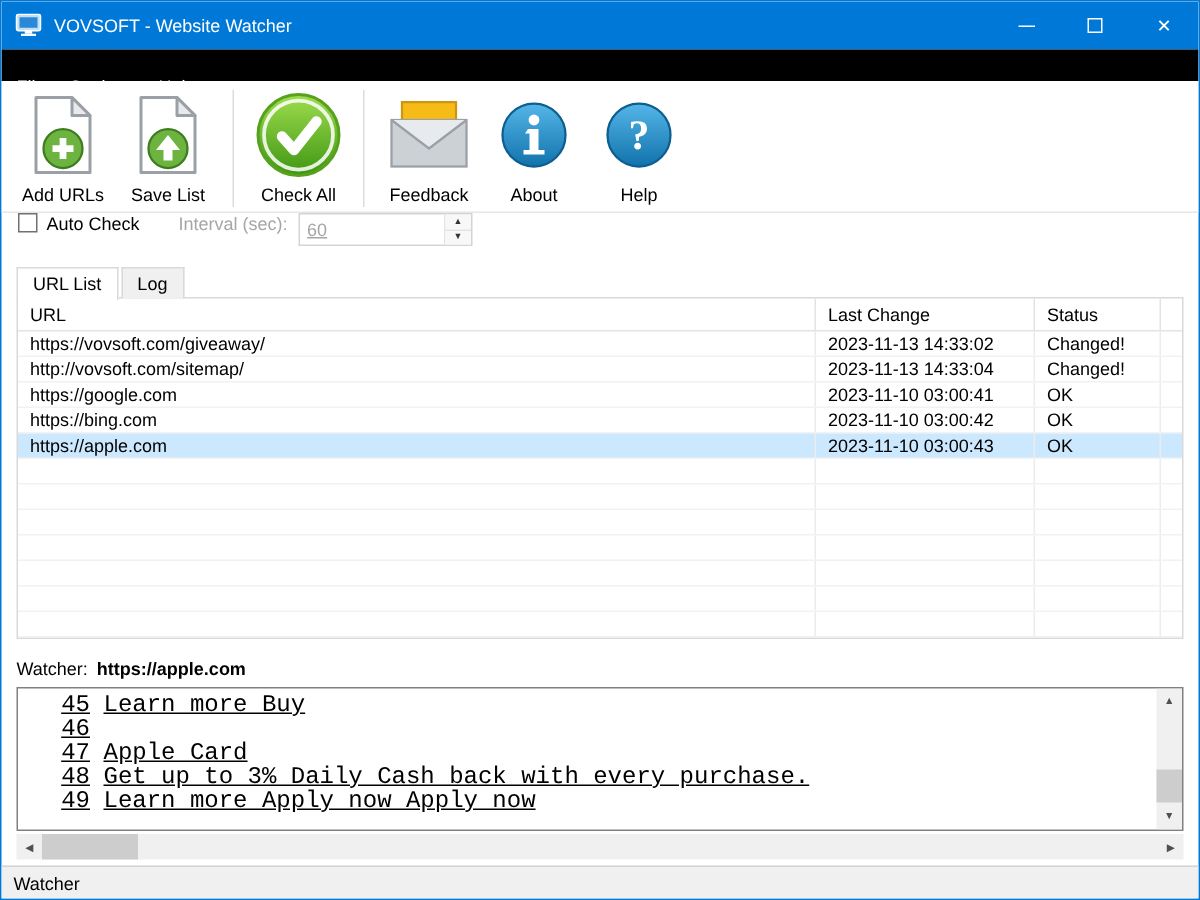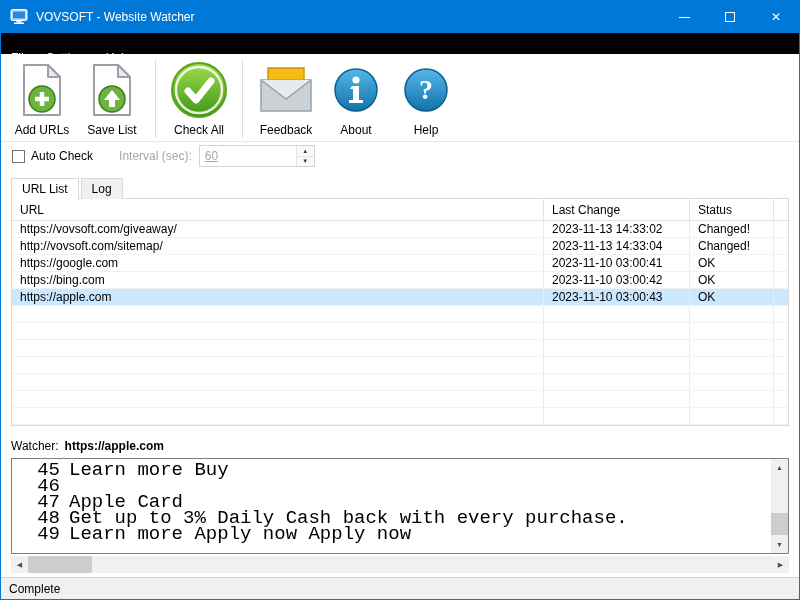--- a/index.html
+++ b/index.html
@@ -21,21 +21,21 @@
   .menu-item { padding:2px 8px; cursor:default;margin-top:28px; }
 
   
   .toolbar { height:88px; display:flex; align-items:stretch; gap:8px; padding:3px 10px 0; border-bottom:1px solid #e6e6e6; flex:none; background:#fff; }
   .tb-btn { width:62px; height:82px; display:flex; flex-direction:column; align-items:center; }
   .tb-icon { flex:1; display:flex; align-items:center; justify-content:center; }
   .tb-label { font-size:12px; padding-bottom:2px; white-space:nowrap; }
   .tb-sep { width:1px; background:#dcdcdc; margin:3px 4px; }
 
   
-  .options-row { height:28px; display:flex; align-items:center; padding-left:11px; flex:none; }
+  .options-row { height:28px; display:flex; align-items:flex-start; padding-left:11px; flex:none; }
   .checkbox { width:13px; height:13px; background:#fff; border:1px solid #707070; margin-right:6px; flex:none; }
   .auto-check-label { margin-right:26px; }
   .interval-label { color:#a6a6a6; margin-right:7px; }
   .spinbox { width:116px; height:22px; border:1px solid #d4d4d4; display:flex; background:#fff; }
   .spin-value { flex:1; color:#a6a6a6; padding:3px 0 0 5px;text-decoration:underline; }
   .spin-btns { width:18px; display:flex; flex-direction:column; border-left:1px solid #e4e4e4; }
   .spin-btn { flex:1; display:flex; align-items:center; justify-content:center; font-size:6px; color:#333; background:#f8f8f8; }
   .spin-btn.up { border-bottom:1px solid #e4e4e4; }
 
   
@@ -52,21 +52,21 @@
   .col-url { width:532px; flex:none; }
   .col-change { width:146px; flex:none; }
   .col-status { width:84px; flex:none; }
   .col-fill { flex:1; border-right:none; }
 
   
   .content-section { flex:none; margin:8px 10px 0; }
   .content-label-row { height:24px; display:flex; align-items:center; }
   .content-url { font-weight:bold; margin-left:6px; }
   .viewer { height:96px; border:1px solid #808080; background:#fff; display:flex; overflow:hidden; }
-  .code-area { flex:1; overflow:hidden; padding-top:3px; font-family:"Liberation Mono","DejaVu Sans Mono",monospace; font-size:19px; line-height:16px; }
+  .code-area { flex:1; overflow:hidden; padding-top:3px; font-family:"Liberation Mono","DejaVu Sans Mono",monospace; font-size:16px; line-height:16px;text-decoration:underline; }
   .code-line { display:flex; }
   .ln { width:48px; text-align:right; flex:none; }
   .lt { white-space:pre; margin-left:9px; }
   .vscroll { width:17px; background:#f0f0f0; display:flex; flex-direction:column; flex:none; }
   .sc-btn { height:17px; width:17px; display:flex; align-items:center; justify-content:center; font-size:7px; color:#505050; flex:none; }
   .v-track { flex:1; position:relative; }
   .v-thumb { position:absolute; bottom:1px; left:0; width:17px; height:22px; background:#cdcdcd; }
   .hscroll { height:17px; margin-top:2px; background:#f0f0f0; display:flex; align-items:center; }
   .h-thumb { width:64px; height:17px; background:#cdcdcd; }
   .hs-right { margin-left:auto; }
@@ -337,16 +337,16 @@
       </div>
     </div>
     <div class="hscroll">
       <span class="sc-btn">◀</span>
       <div class="h-thumb"></div>
       <span class="sc-btn hs-right">▶</span>
     </div>
   </div>
 
   <div class="statusbar">
-    <span>Complete</span>
+    <span>Watcher</span>
   </div>
 
 </div>
 
 </body></html>

